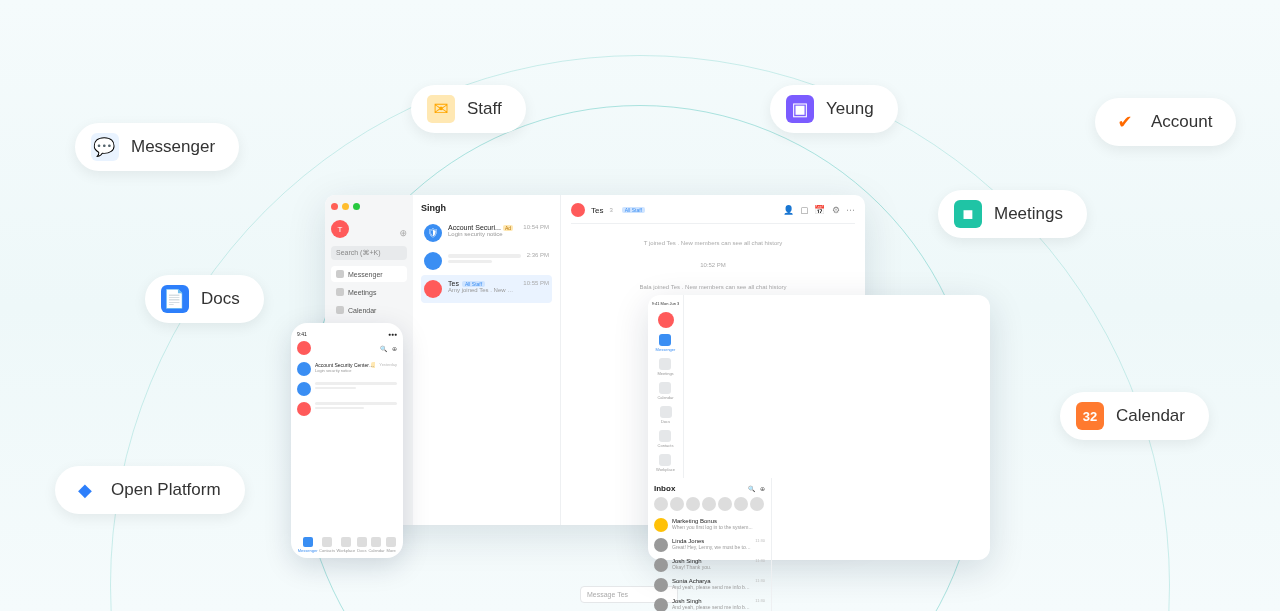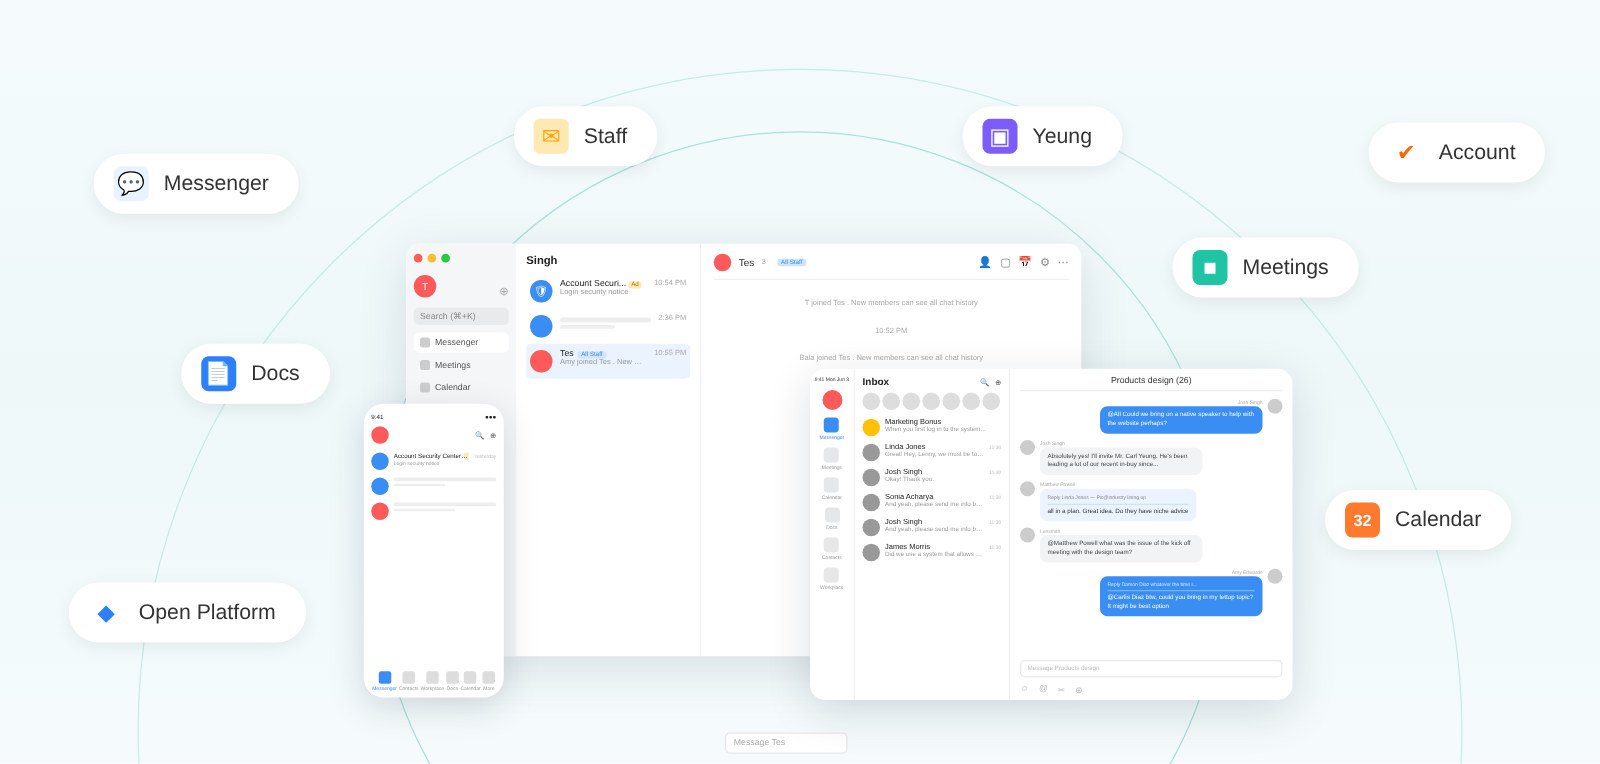--- a/index.html
+++ b/index.html
@@ -143,28 +143,29 @@
 .ph-tab{display:flex;flex-direction:column;align-items:center;gap:1px;}
 .ph-tab-ico{width:10px;height:10px;background:#ddd;border-radius:2px;}
 .ph-tab.active{color:#3a8ef3;}
 .ph-tab.active .ph-tab-ico{background:#3a8ef3;}
 
 
 .tablet {
   position: absolute;
   left: 648px;
   top: 295px;
-  width: 386px;
+  width: 342px;
   height: 265px;
   background: #fff;
   border-radius: 12px;
   box-shadow: 0 10px 36px rgba(0,30,60,0.14);
   display: flex;
   font-size: 6px;
   color: #555;
+  flex-direction: column;
 }
 .tab-rail{width:36px;border-right:1px solid #eef0f2;padding:6px 0;display:flex;flex-direction:column;align-items:center;gap:6px;}
 .tab-rail-ava{width:16px;height:16px;border-radius:50%;background:#ff5a5a;}
 .rail-item{display:flex;flex-direction:column;align-items:center;gap:1px;font-size:4px;color:#999;}
 .rail-ico{width:12px;height:12px;background:#e5e7e9;border-radius:3px;}
 .rail-item.active .rail-ico{background:#3a8ef3;}
 .rail-item.active{color:#3a8ef3;}
 
 .tab-inbox{width:124px;border-right:1px solid #eef0f2;padding:6px;}
 .tab-inbox-hdr{display:flex;align-items:center;justify-content:space-between;margin-bottom:4px;}

